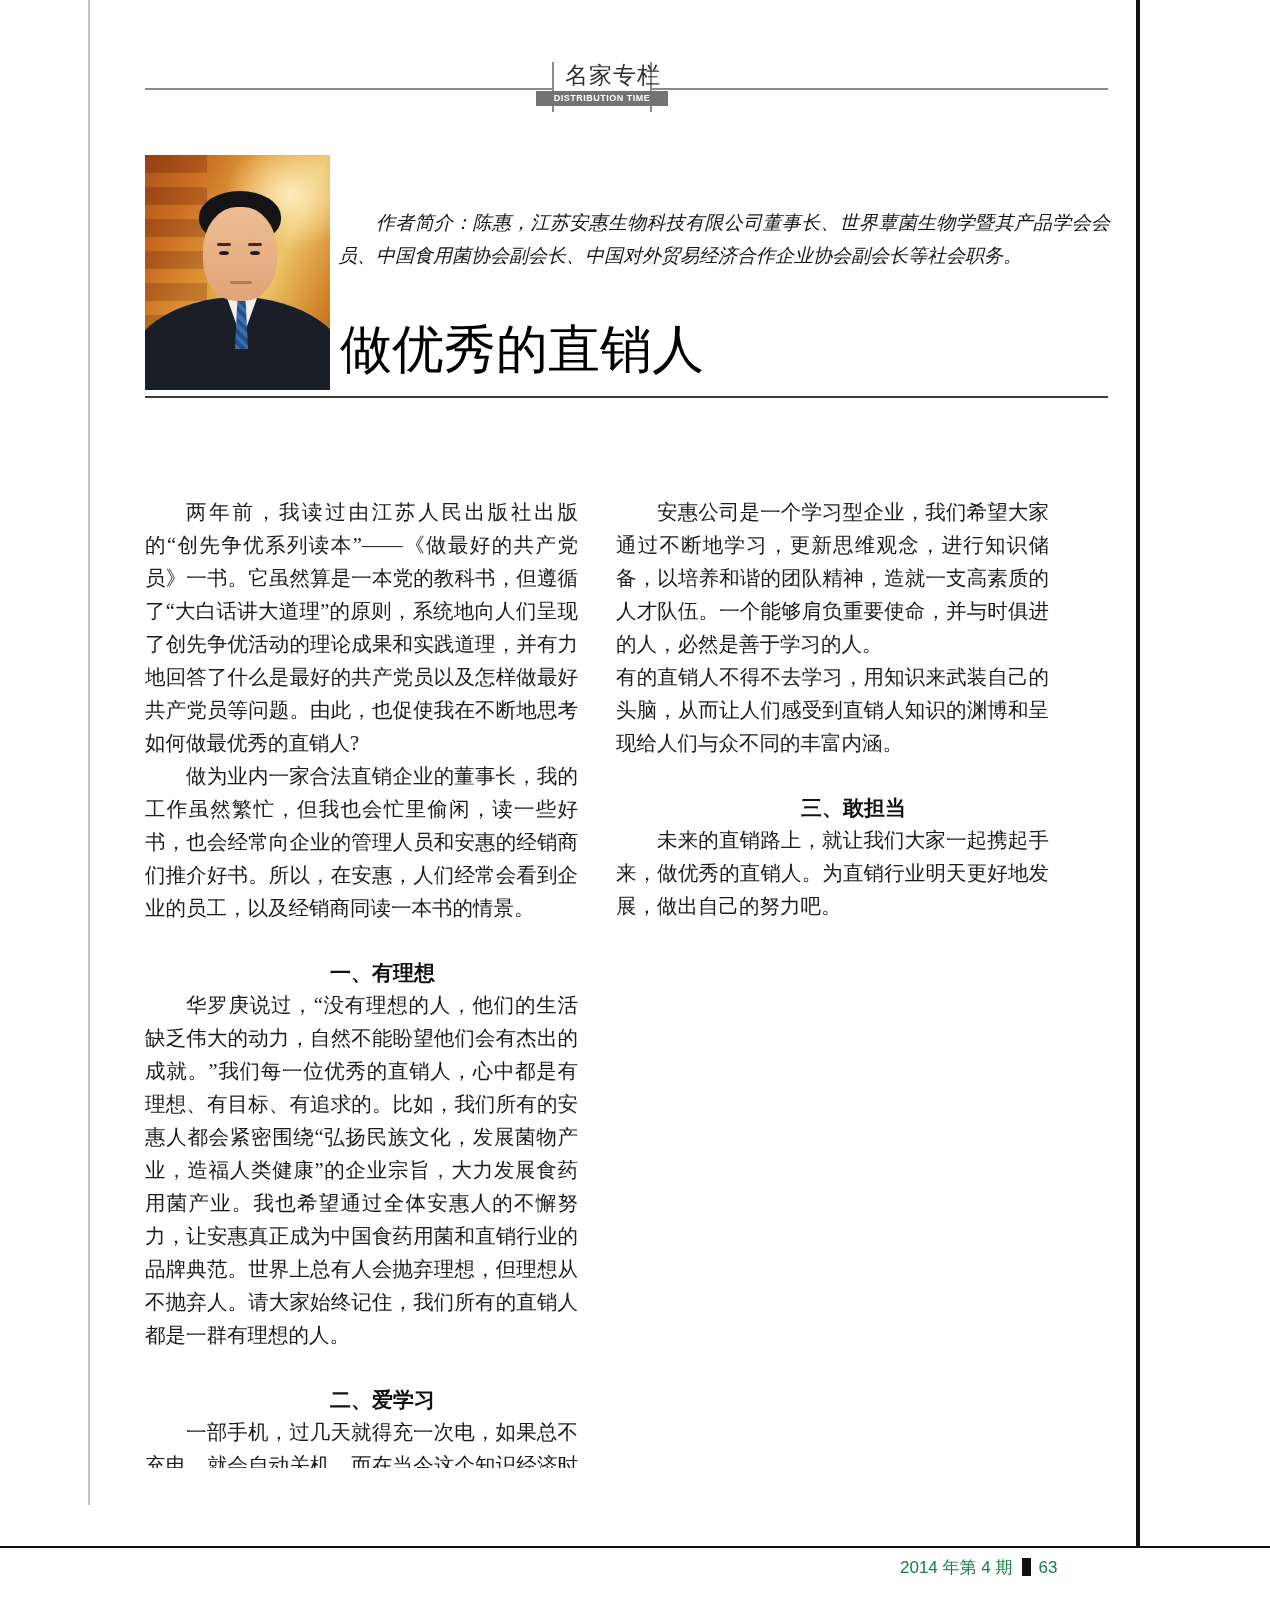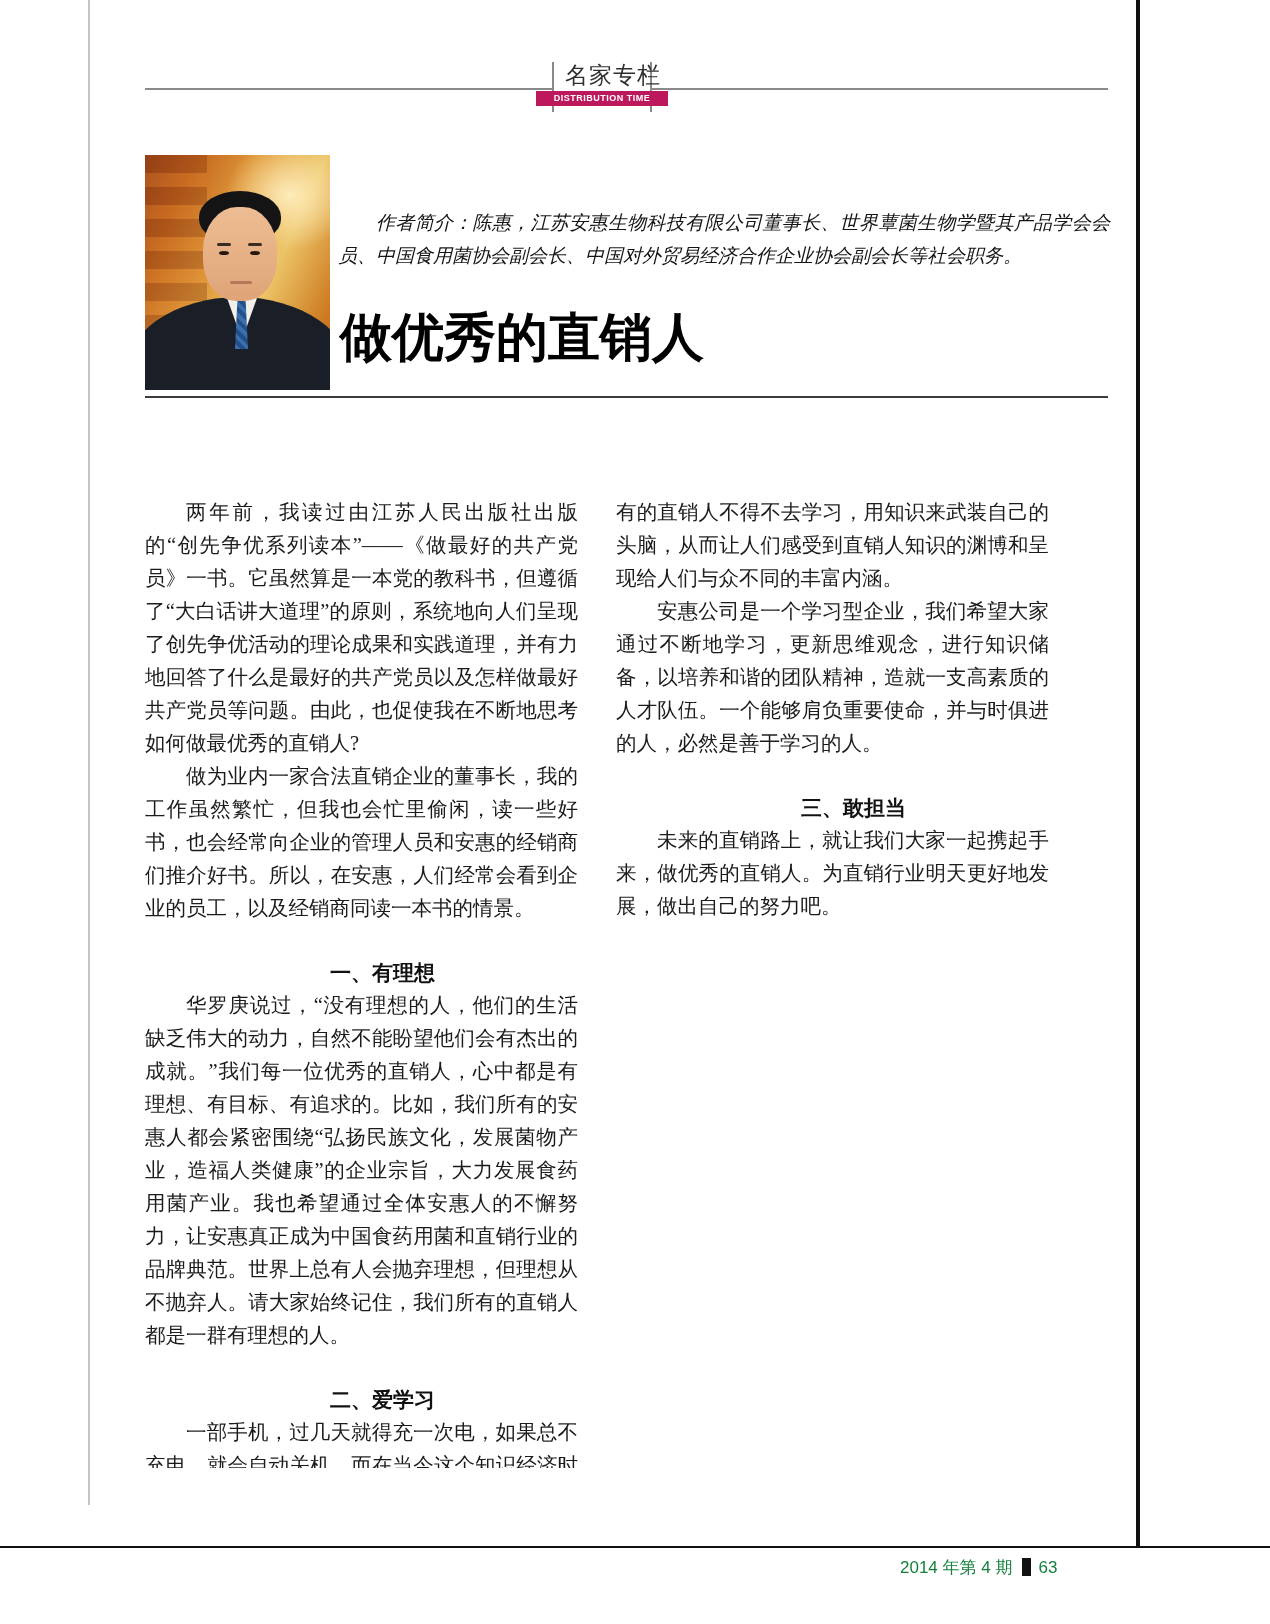--- a/index.html
+++ b/index.html
@@ -14,21 +14,21 @@
 
   
   .header-rule{ position:absolute; left:145px; top:88px; width:963px; height:2px; background:#8a8a8a; }
   .header-box {
     position:absolute; left:552px; top:62px; width:96px; height:50px; background:#fff;
     border-left:2px solid #8a8a8a; border-right:2px solid #8a8a8a;
     display:flex; flex-direction:column; align-items:center; justify-content:flex-start;
   }
   .header-title{ font-family:"Liberation Sans", sans-serif; font-size:23px; line-height:27px; color:#2f2f2f; letter-spacing:1px; white-space:nowrap;padding-left:22px; }
   .header-sub  {
-    margin-top:2px; background:#be185d; color:#fff; font-family:"Liberation Sans", sans-serif;
+    margin-top:2px; background:#737373; color:#fff; font-family:"Liberation Sans", sans-serif;
     font-size:9px; font-weight:bold; letter-spacing:.5px; line-height:15px; padding:0 18px; white-space:nowrap;
   }
 
   
   .photo { position:absolute; left:145px; top:155px; width:185px; height:235px; overflow:hidden;
     background:linear-gradient(115deg,#a34a1a 0%,#c4671f 18%,#e09a3a 40%,#ecc568 62%,#d07f25 85%,#b35a1d 100%); }
   .photo .glow  { position:absolute; right:-25px; top:-15px; width:130px; height:110px;
     background:radial-gradient(ellipse at center, rgba(255,238,190,.95), rgba(255,238,190,0) 70%); }
   .photo .shelf { position:absolute; left:0; top:0; width:62px; height:235px; opacity:.45;
     background:repeating-linear-gradient(180deg, rgba(110,35,8,.6) 0 18px, rgba(225,130,45,.35) 18px 32px); }
@@ -50,22 +50,22 @@
 
   
   .intro {
     position:absolute; left:338px; top:206px; width:772px; margin:0;
     font-size:19px; line-height:33px; font-style:italic; color:#141414;
     text-indent:2em; text-align:justify; font-family:"Liberation Serif", serif;
   }
 
   
   .title {
-    position:absolute; left:340px; top:308px; margin:0;
-    font-family:"Liberation Sans", sans-serif; font-weight:700;
+    position:absolute; left:340px; top:320px; margin:0;
+    font-family:"Liberation Sans", sans-serif; font-weight:400;
     font-size:52px; line-height:58px; color:#000; letter-spacing:0;
   }
   .title-rule { position:absolute; left:145px; top:396px; width:963px; height:2px; background:#3c3c3c; }
 
   
   .col { position:absolute; top:496px; width:433px; height:972px; overflow:hidden; }
   .col-left  { left:145px; }
   .col-right { left:616px; }
   .body-p {
     margin:0; font-size:20.5px; line-height:33px; text-align:justify;
@@ -121,22 +121,22 @@
   <div class="col col-left">
     <p class="body-p">两年前，我读过由江苏人民出版社出版的“创先争优系列读本”——《做最好的共产党员》一书。它虽然算是一本党的教科书，但遵循了“大白话讲大道理”的原则，系统地向人们呈现了创先争优活动的理论成果和实践道理，并有力地回答了什么是最好的共产党员以及怎样做最好共产党员等问题。由此，也促使我在不断地思考如何做最优秀的直销人?</p>
     <p class="body-p">做为业内一家合法直销企业的董事长，我的工作虽然繁忙，但我也会忙里偷闲，读一些好书，也会经常向企业的管理人员和安惠的经销商们推介好书。所以，在安惠，人们经常会看到企业的员工，以及经销商同读一本书的情景。</p>
     <h2 class="sec">一、有理想</h2>
     <p class="body-p">华罗庚说过，“没有理想的人，他们的生活缺乏伟大的动力，自然不能盼望他们会有杰出的成就。”我们每一位优秀的直销人，心中都是有理想、有目标、有追求的。比如，我们所有的安惠人都会紧密围绕“弘扬民族文化，发展菌物产业，造福人类健康”的企业宗旨，大力发展食药用菌产业。我也希望通过全体安惠人的不懈努力，让安惠真正成为中国食药用菌和直销行业的品牌典范。世界上总有人会抛弃理想，但理想从不抛弃人。请大家始终记住，我们所有的直销人都是一群有理想的人。</p>
     <h2 class="sec">二、爱学习</h2>
     <p class="body-p">一部手机，过几天就得充一次电，如果总不充电，就会自动关机。而在当今这个知识经济时代和信息社会里，如果一个人不学习，久而久之，就必然会与这个时代脱节。因为从事着一份时常与人接触的事业，这让所</p>
   </div>
 
   <div class="col col-right">
+    <p class="body-p">安惠公司是一个学习型企业，我们希望大家通过不断地学习，更新思维观念，进行知识储备，以培养和谐的团队精神，造就一支高素质的人才队伍。一个能够肩负重要使命，并与时俱进的人，必然是善于学习的人。</p>
     <p class="body-p no-indent">有的直销人不得不去学习，用知识来武装自己的头脑，从而让人们感受到直销人知识的渊博和呈现给人们与众不同的丰富内涵。</p>
-    <p class="body-p">安惠公司是一个学习型企业，我们希望大家通过不断地学习，更新思维观念，进行知识储备，以培养和谐的团队精神，造就一支高素质的人才队伍。一个能够肩负重要使命，并与时俱进的人，必然是善于学习的人。</p>
     <h2 class="sec">三、敢担当</h2>
     <p class="body-p"><span>未来的直销路上，就让我们大家一起携起手来，做优秀的直销人。为直销行业明天更好地发展，做出自己的努力吧。</span></p>
   </div>
 
   <div class="footer-rule"></div>
   <div class="footer">
     <span>2014 年第 4 期</span><span class="footer-bar"></span><span>63</span>
   </div>
 
 </div>

